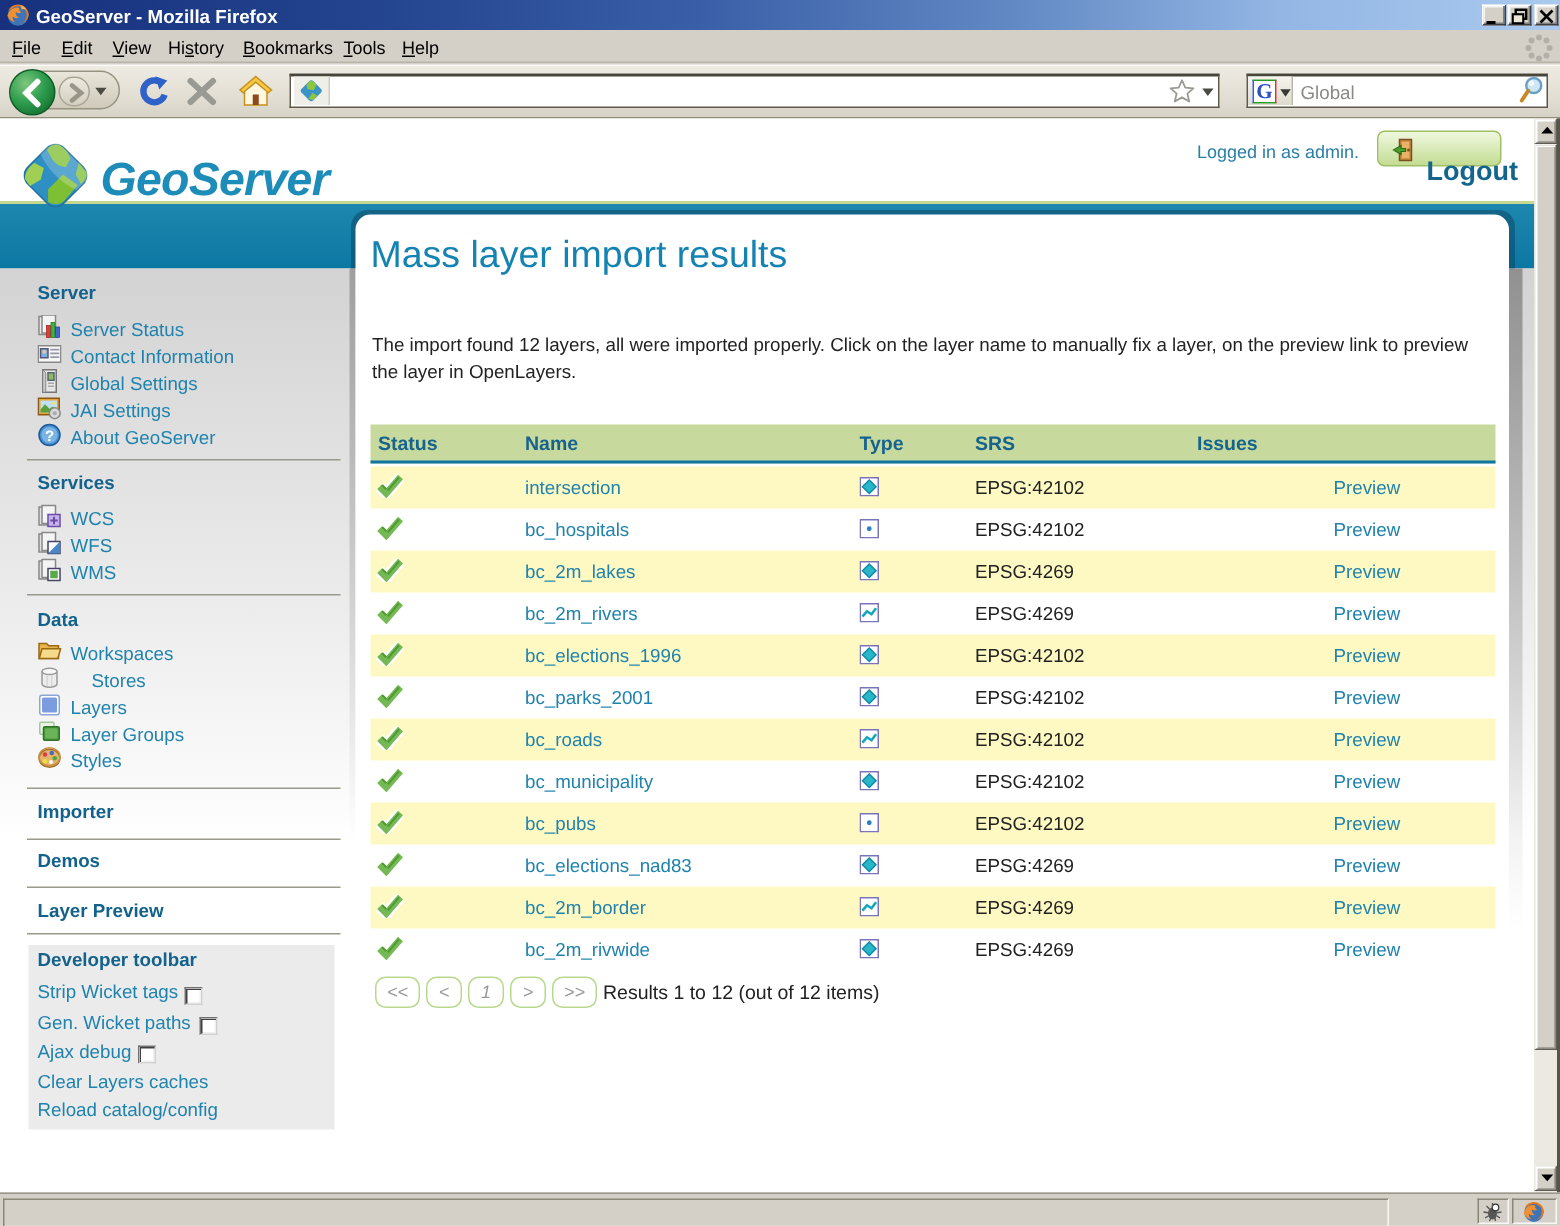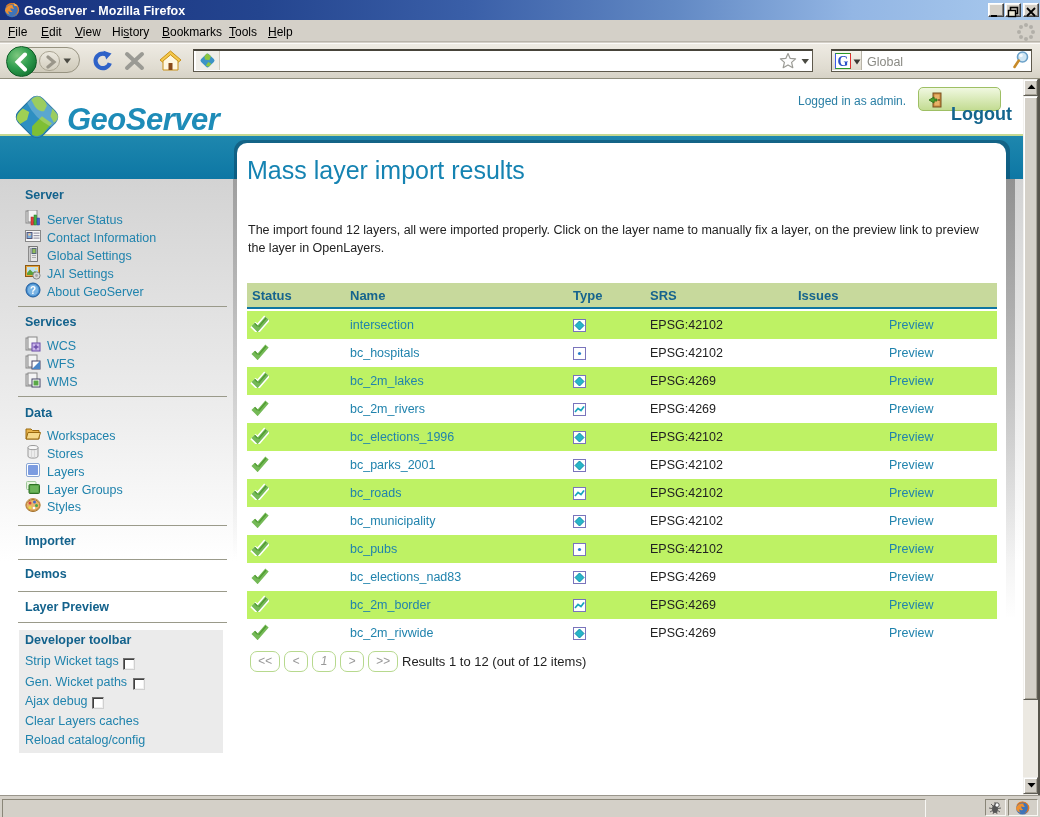--- a/index.html
+++ b/index.html
@@ -76,21 +76,21 @@
 .pbtn { position:absolute; top:0; height:21px; border:1px solid #b7d98e; border-radius:7px;
   background:#fff; color:#999; font-size:12px; font-style:italic; text-align:center; line-height:19px; }
 #pager { position:absolute; left:250px; top:572px; width:740px; height:22px; }
 #ptext { position:absolute; left:152px; top:3px; font-size:13px; color:#222; }
 h1.title { position:absolute; left:247px; top:77px; font-size:25px; font-weight:normal; color:#1583b2; }
 #para { position:absolute; left:248px; top:143px; white-space:nowrap; font-size:12.5px; line-height:17.5px; color:#222; }
 #table { position:absolute; left:247px; top:204px; width:750px; }
 .thead { position:absolute; left:0; top:0; width:750px; height:26px; background:#c7d99c; border-bottom:2px solid #0f76a2; }
 .th { position:absolute; top:5px; font-size:13px; font-weight:bold; color:#16648e; }
 .row { position:absolute; left:0; width:750px; height:28px; }
-.row.odd { background:#bef264;text-decoration:underline; }
+.row.odd { background:#fef9c3;text-decoration:underline; }
 .cell { position:absolute; font-size:12.5px; top:7px; }
 </style>
 </head>
 <body>
 <div id="win">
   <div id="titlebar" class="abs"></div>
   <svg class="abs" style="left:4px; top:2px;" width="16" height="16" viewBox="0 0 16 16">
       <circle cx="8" cy="8.2" r="7" fill="#3f74b8"></circle>
       <path d="M4.5 3.5 A5.8 5.8 0 0 1 13.8 8.2 A5.8 5.8 0 0 1 8 14 A7.2 7.2 0 0 0 15.2 8.2 A7.2 7.2 0 0 0 8 1 A7.2 7.2 0 0 0 1.5 5.2 Z" fill="#e87818"></path>
       <path d="M1 8.5 C2 11 4 12.5 6 12.8 C4.5 11.5 4.2 10 4.5 9 C6 10.5 8 10.2 8.5 9.5 C7 9 6.2 7.5 6.5 6 C7.8 7 9.5 7 10.2 6.2 C9 5.5 8.5 4.5 8.8 3.2 A6.5 6.5 0 0 0 1 8.5 Z" fill="#f09030"></path>
@@ -270,21 +270,21 @@
         <path d="M1 3 H6 L7.5 4.5 H14 V13 H1 Z" fill="#e8b44c" stroke="#9a6a10"></path>
         <path d="M3 6.5 H15.5 L13.5 13 H1.2 Z" fill="#f6d98a" stroke="#9a6a10"></path>
       </svg>
     <a class="sideitem" style="top:350px;">Workspaces</a>
     <svg class="icon16" style="top:365px;" viewBox="0 0 16 16">
         <path d="M3 3.5 V12 A5 2.1 0 0 0 13 12 V3.5" fill="#ececec" stroke="#9a9a9a"></path>
         <ellipse cx="8" cy="3.6" rx="5" ry="2.1" fill="#f8f8f8" stroke="#9a9a9a"></ellipse>
         <path d="M6.5 6 V13.5" stroke="#d8d8d8"></path>
         <path d="M9.5 6 V13.5" stroke="#d8d8d8"></path>
       </svg>
-    <a class="sideitem" style="top:368px;">Stores</a>
+    <a class="sideitem" style="top:368px;margin-left:14px;">Stores</a>
     <svg class="icon16" style="top:383px;" viewBox="0 0 16 16">
         <rect x="1.5" y="1.5" width="13" height="13" rx="1.5" fill="#fff" stroke="#8aa6d4"></rect>
         <rect x="3" y="3" width="10" height="10" rx="1" fill="#7c9ce0"></rect>
       </svg>
     <a class="sideitem" style="top:386px;">Layers</a>
     <svg class="icon16" style="top:401px;" viewBox="0 0 16 16">
         <rect x="1.5" y="1.5" width="9.5" height="8" rx="1" fill="#e8f4e0" stroke="#9ec89a"></rect>
         <rect x="4" y="4.5" width="10.5" height="9" rx="1" fill="#55a045" stroke="#2e7026"></rect>
         <rect x="5.2" y="5.7" width="8" height="6.5" rx="0.8" fill="#6cb45a"></rect>
       </svg>

